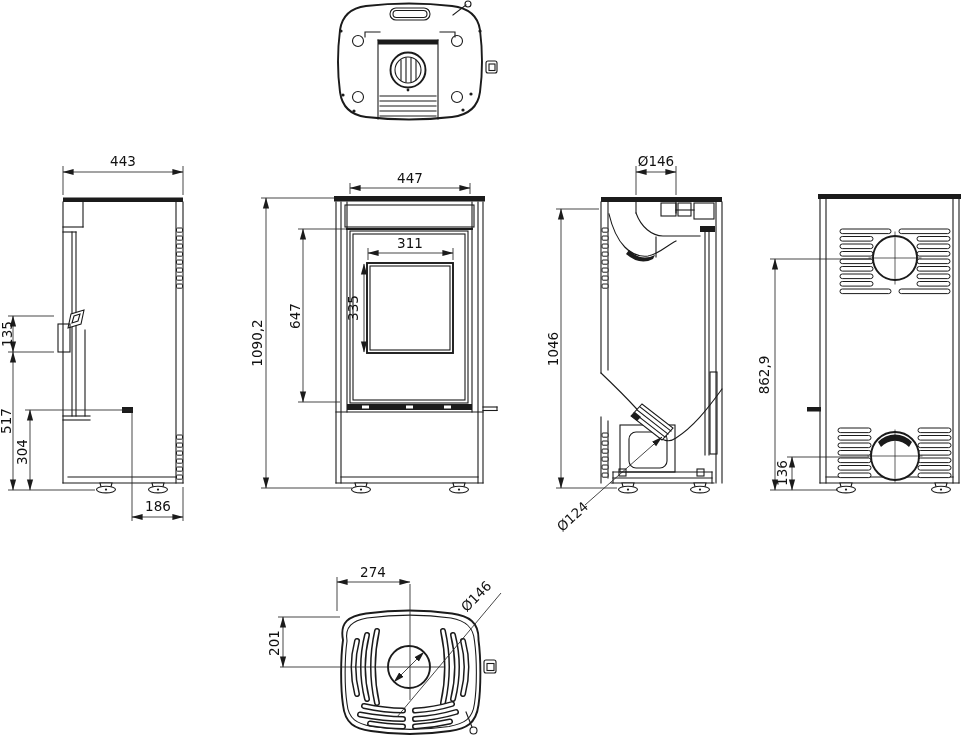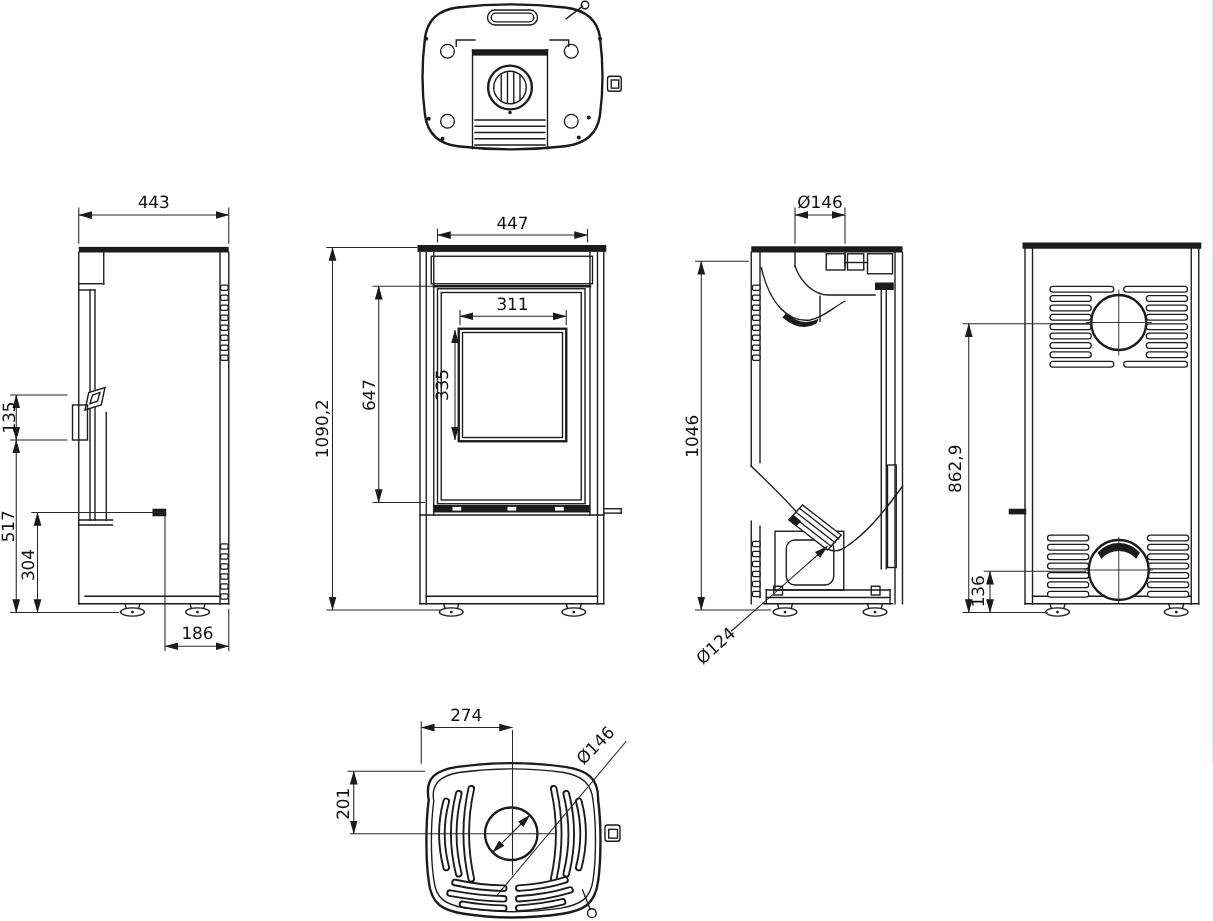--- a/index.html
+++ b/index.html
@@ -1,16 +1,16 @@
 <!DOCTYPE html>
 <html><head>
 <meta charset="utf-8">
 <style>
   html,body{margin:0;padding:0;background:#fff;}
-  #stage{position:relative;width:970px;height:737px;background:#3b82f6;overflow:hidden;
+  #stage{position:relative;width:970px;height:737px;background:#4d7c0f;overflow:hidden;
          font-family:"DejaVu Sans",sans-serif;}
   svg{display:block;}
   .s {fill:none;stroke:#1b1b1b;stroke-width:1.1;stroke-linecap:square;}
   .s2{stroke-width:1.9;}
   .sthin{stroke-width:.7;}
   .f {fill:#1b1b1b;stroke:none;}
   .wf{fill:#ffffff;}
   .slat{fill:#ffffff;stroke:#1b1b1b;stroke-width:1;}
   .dim{fill:none;stroke:#262626;stroke-width:.85;}
   .dtx{font-family:"DejaVu Sans",sans-serif;font-size:13.5px;fill:#111;}

